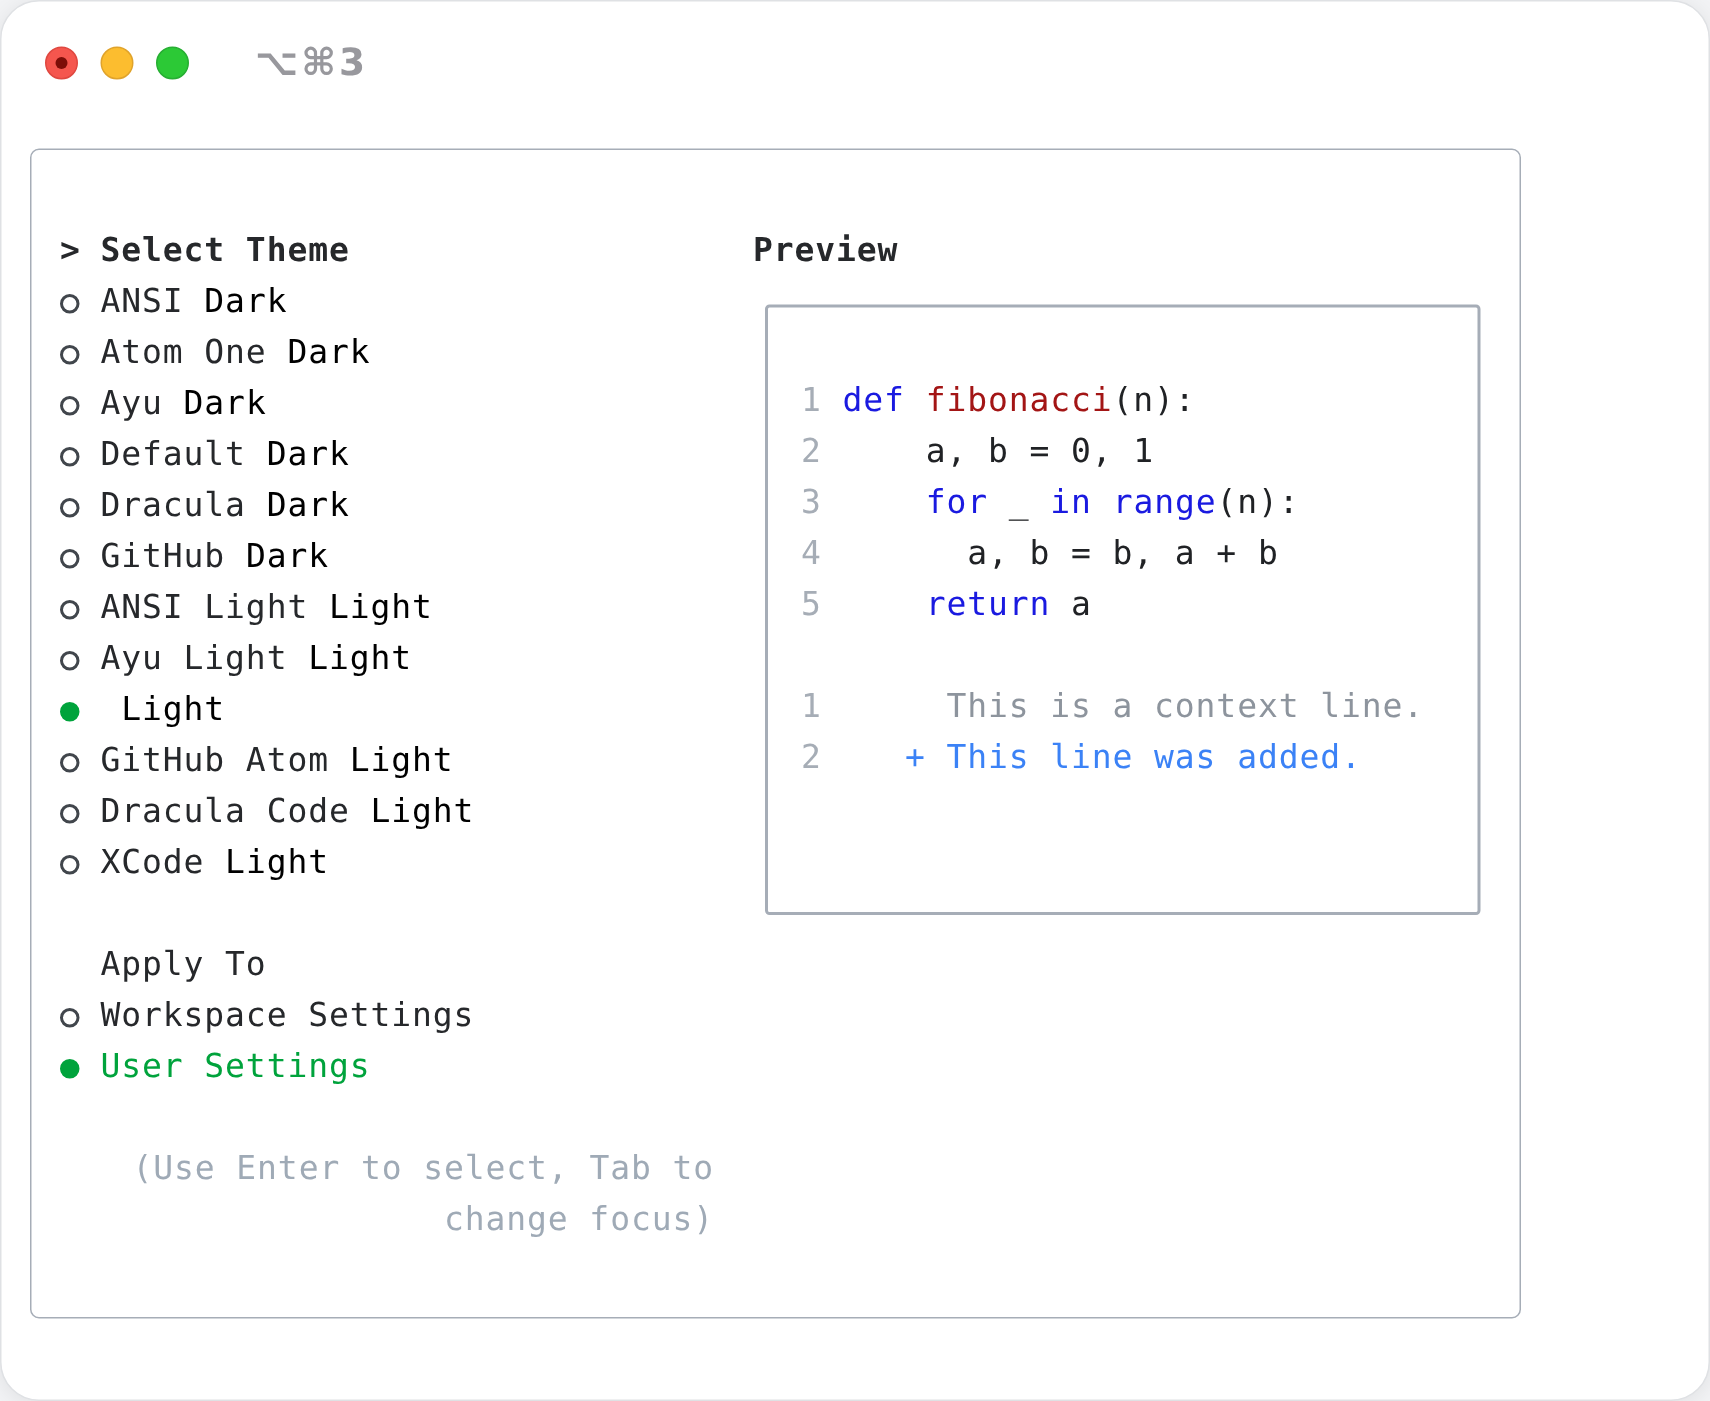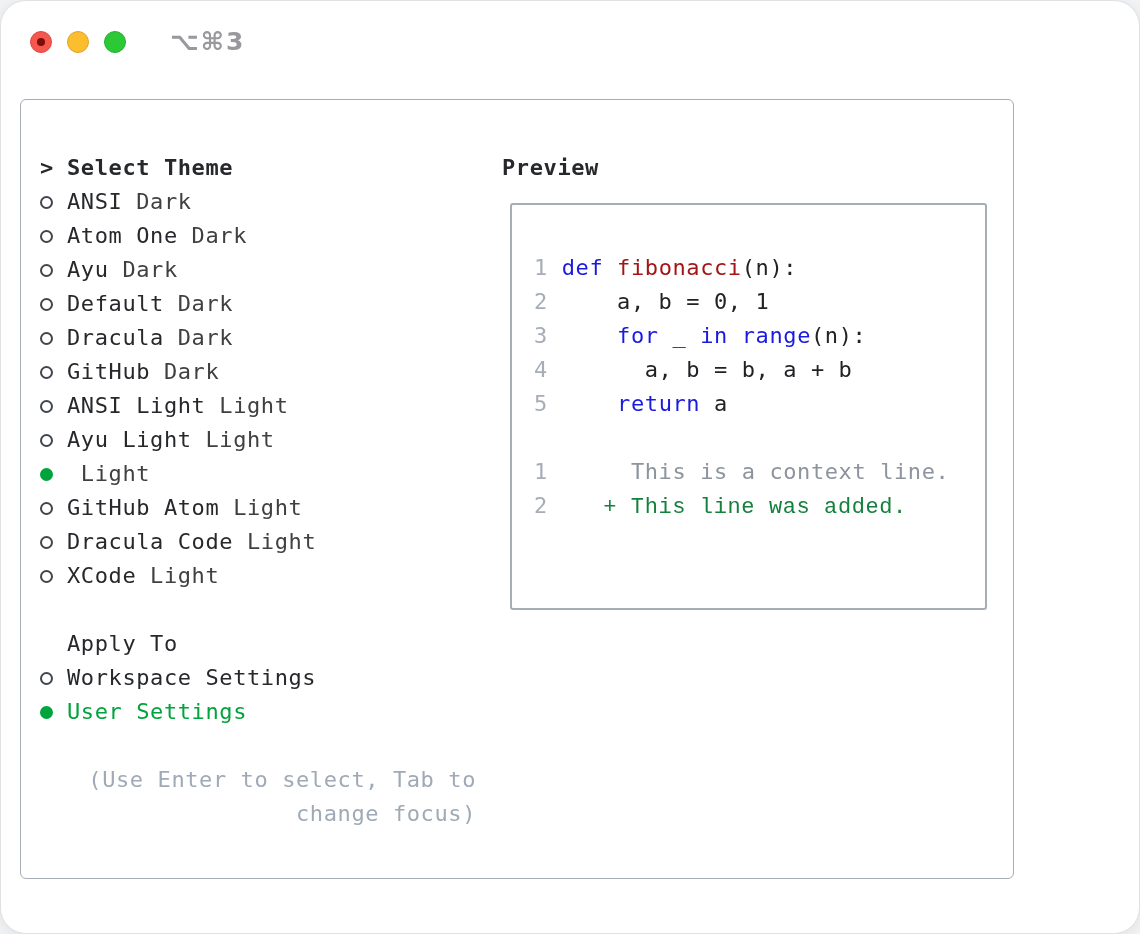--- a/index.html
+++ b/index.html
@@ -24,39 +24,39 @@
     border:1.5px solid #a6adb7;border-radius:6px;box-sizing:border-box;background:#ffffff;
   }
   .mono{font-size:22px;line-height:34px;letter-spacing:0.6px;color:#26282b;}
   .left-col{position:absolute;left:19px;top:51px;width:450px;}
   .row{display:flex;align-items:center;height:34px;white-space:pre;}
   .bullet{width:27px;flex:0 0 27px;display:flex;align-items:center;font-weight:700;color:#26282b;}
   .dot{width:13px;height:13px;border:2px solid #41464c;border-radius:50%;box-sizing:border-box;}
   .dot-filled{background:#00a33c;border-color:#00a33c;}
   .label{white-space:pre;}
   .row.selected .label{color:#00a33c;}
-  .muted{color:#404040;white-space:pre;text-align:right;}
+  .muted{color:#000000;white-space:pre;text-align:right;}
   .section-title{font-weight:700;}
   .spacer{height:34px;}
   .hint{color:#9faab6;width:436px;white-space:normal;text-align:right;}
   
   .preview-title{position:absolute;left:481px;top:51px;font-weight:700;}
   .preview-box{
     position:absolute;left:489px;top:103px;width:477px;height:407px;
     border:2px solid #a6adb7;border-radius:3px;box-sizing:border-box;
     padding:46px 0 0 22px;background:#ffffff;overflow:hidden;
   }
   .code-line{white-space:pre;height:34px;}
   .seg-num{color:#a6adb6;}
   .seg-kw{color:#1a1ae0;}
   .seg-fn{color:#a31515;}
   .seg-code{color:#202225;}
   .seg-ctx{color:#8d949d;}
   .seg-del{color:#c53a22;}
-  .seg-add{color:#15803d;font-family:Liberation Mono, monospace;}
+  .seg-add{color:#3b82f6;}
 </style>
 </head>
 <body>
 
 <div class="window">
 
   <div class="titlebar">
     <span class="tl tl-close">
         <span class="tl-dot"></span>
       </span>

